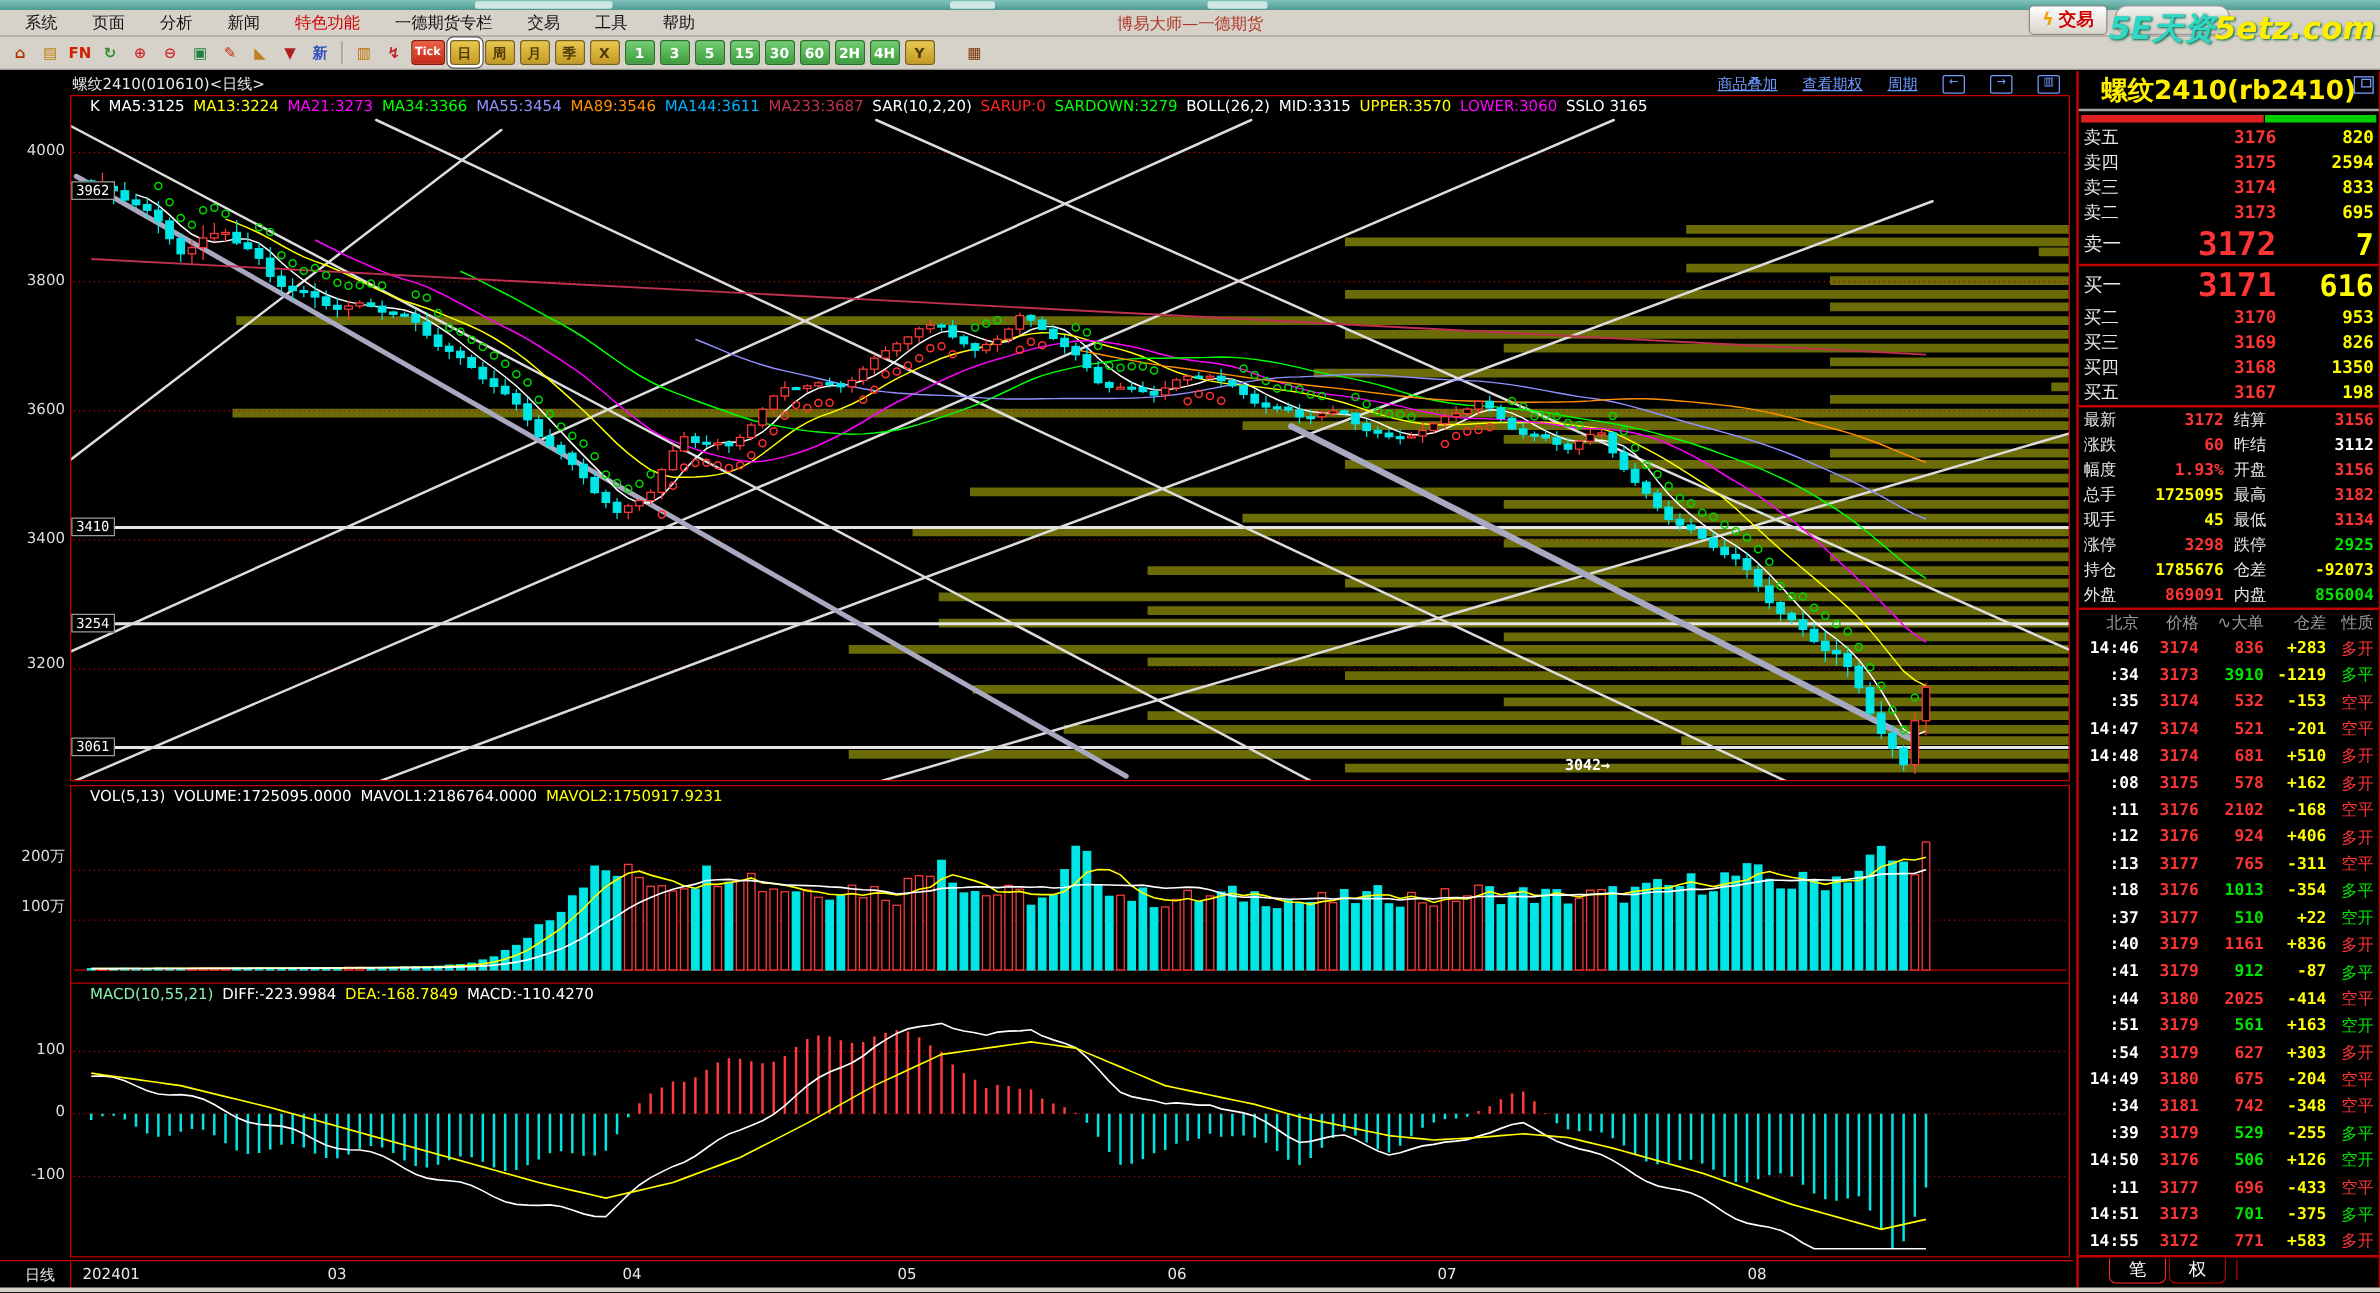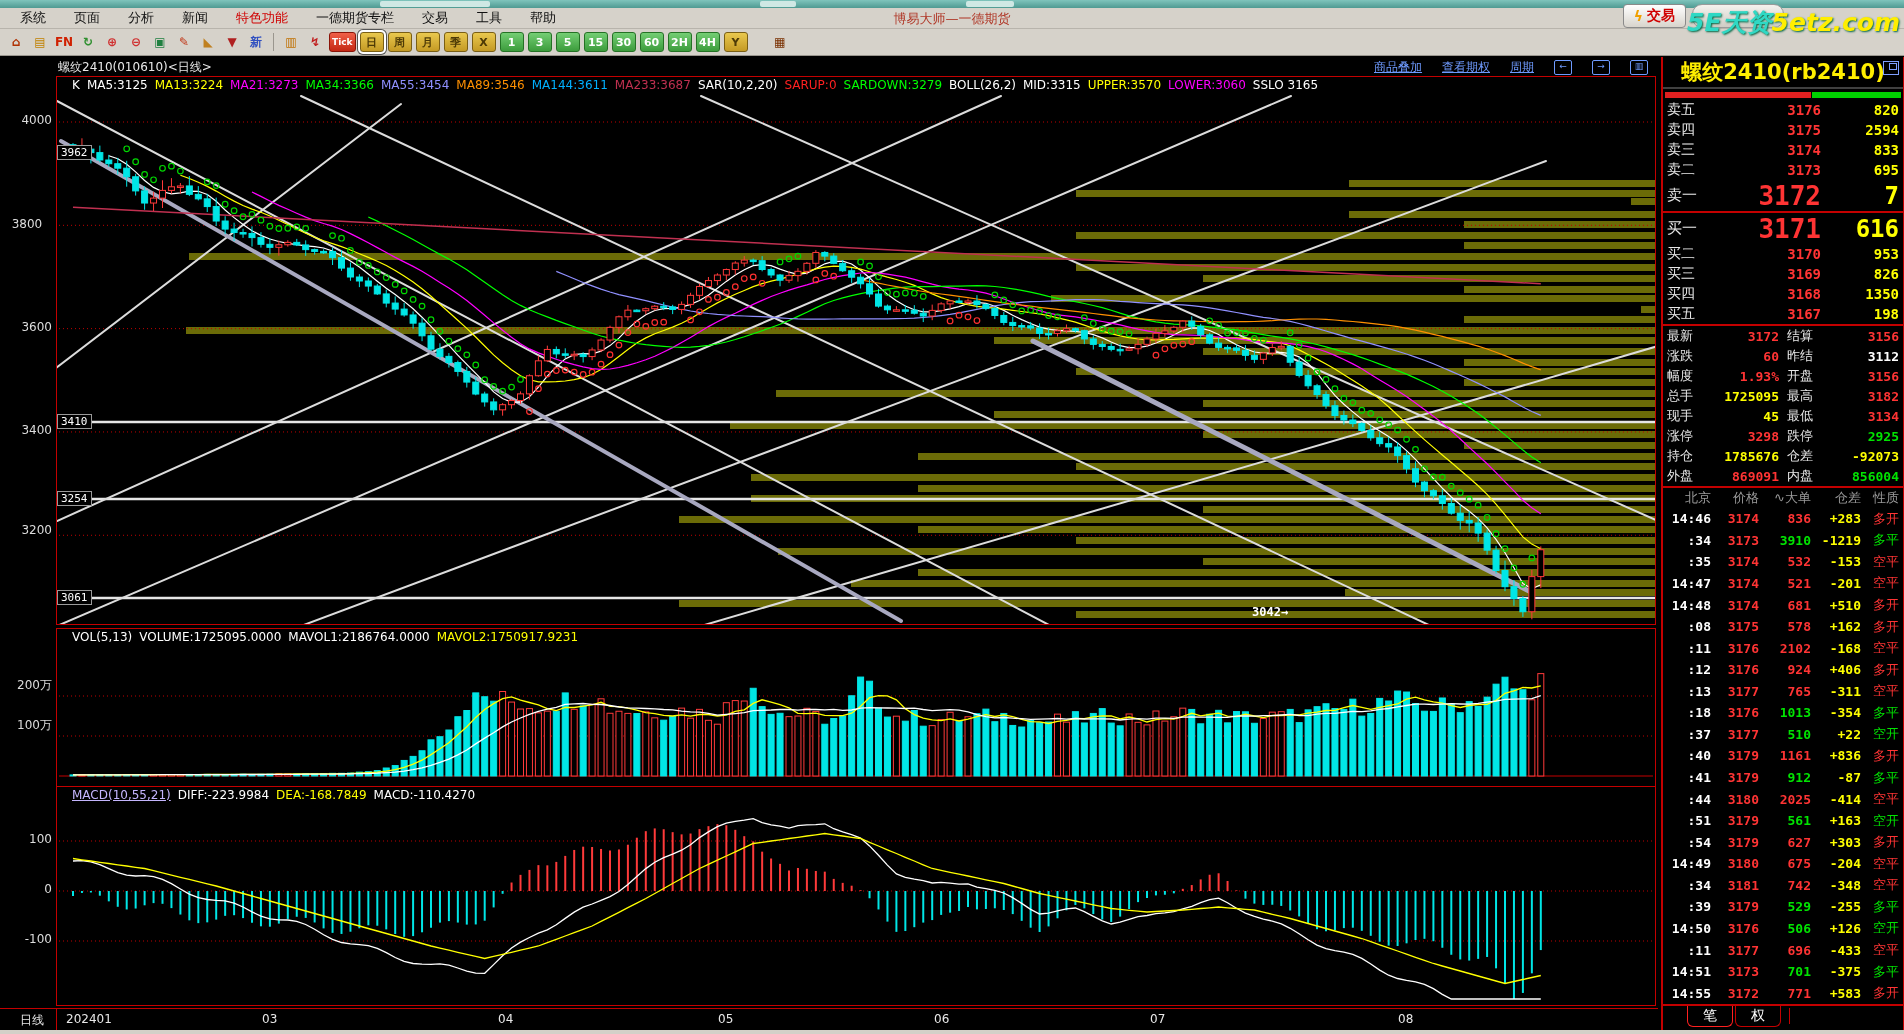--- a/index.html
+++ b/index.html
@@ -59,21 +59,21 @@
       font-family:"DejaVu Sans Mono",monospace;}
   .time-axis{position:absolute;left:0;top:1008px;width:1658px;height:22px;background:#000;color:#e8e8e8;
       font-size:12px;border-top:1px solid #c40000;}
   .time-axis .period{position:absolute;left:20px;top:3px;}
   .time-axis .sep{position:absolute;left:56px;top:0;width:1px;height:22px;background:#c40000;}
   .tlabel{position:absolute;top:3px;color:#e8e8e8;}
   
   .quote-panel{position:absolute;left:1661px;top:57px;width:243px;height:973px;background:#000;
       border-left:2px solid #c40000;border-right:1px solid #c40000;box-sizing:border-box;
       display:flex;flex-direction:column;color:#fff;}
-  .qtitle{height:30px;border-bottom:2px solid #404040;display:flex;align-items:center;justify-content:center;
+  .qtitle{height:30px;border-bottom:2px solid #a3a3a3;display:flex;align-items:center;justify-content:center;
       position:relative;color:#ffee00;font-size:21px;font-weight:bold;white-space:nowrap;}
   .popup-icon{position:absolute;right:4px;top:4px;width:14px;height:12px;border:1px solid #7f9fff;}
   .popup-icon div{width:6px;height:5px;border:1px solid #7f9fff;margin:1px 0 0 5px;}
   .ratiobar{height:9px;display:flex;align-items:center;padding:1px 2px;gap:1px;}
   .ratiobar .rr{height:6px;background:#e02020;}
   .ratiobar .gg{height:6px;background:#00d000;}
   .book{display:flex;flex-direction:column;}
   .brow{height:20px;display:flex;align-items:center;font-size:14px;font-weight:bold;padding:0 4px;}
   .brow .bl{width:44px;color:#e8e8e8;font-weight:normal;}
   .brow .bp{flex:1;text-align:right;color:#ff3434;font-family:"DejaVu Sans Mono",monospace;}
@@ -906,21 +906,21 @@
         <rect x="1453.9499999999998" y="59.89931675468469" width="6" height="87.10068324531531" fill="#00e6e6" stroke="#00e6e6" stroke-width="1"></rect>
         <rect x="1462.8999999999999" y="60.74045953322346" width="6" height="86.25954046677654" fill="#00e6e6" stroke="#00e6e6" stroke-width="1"></rect>
         <rect x="1471.85" y="70.76825877941538" width="6" height="76.23174122058462" fill="#000" stroke="#ff3a3a" stroke-width="1"></rect>
         <rect x="1480.8" y="44.6151514033496" width="6" height="102.3848485966504" fill="#000" stroke="#ff3a3a" stroke-width="1"></rect>
         <polyline points="16.0,145.9 24.9,145.9 33.9,145.9 42.8,145.8 51.8,145.8 60.8,145.8 69.7,145.7 78.6,145.7 87.6,145.7 96.5,145.7 105.5,145.7 114.4,145.7 123.4,145.7 132.3,145.6 141.3,145.6 150.3,145.5 159.2,145.5 168.1,145.5 177.1,145.4 186.0,145.4 195.0,145.4 203.9,145.4 212.9,145.3 221.8,145.2 230.8,145.1 239.7,145.0 248.7,145.0 257.6,144.9 266.6,144.9 275.5,144.8 284.5,144.6 293.4,144.5 302.4,144.1 311.3,143.7 320.3,143.1 329.3,142.1 338.2,140.6 347.1,138.3 356.1,135.2 365.0,131.2 374.0,125.6 382.9,119.8 391.9,113.7 400.8,105.8 409.8,97.8 418.7,88.4 427.7,80.4 436.6,74.6 445.6,69.6 454.5,67.9 463.5,71.1 472.4,73.5 481.4,75.8 490.3,79.7 499.3,81.6 508.2,78.3 517.2,78.5 526.1,77.1 535.1,75.8 544.0,73.3 553.0,77.3 561.9,77.7 570.9,79.2 579.8,81.1 588.8,83.7 597.8,84.6 606.7,86.4 615.6,87.0 624.6,85.9 633.5,87.2 642.5,85.5 651.4,85.5 660.4,87.0 669.3,86.0 678.3,82.4 687.3,80.8 696.2,74.4 705.1,70.8 714.1,73.2 723.0,75.7 732.0,78.8 740.9,84.4 749.9,84.7 758.8,84.1 767.8,86.3 776.7,86.7 785.7,86.7 794.6,84.2 803.6,77.3 812.5,68.7 821.5,66.6 830.4,66.8 839.4,70.9 848.3,79.7 857.3,85.6 866.2,89.2 875.2,90.9 884.1,91.6 893.1,89.8 902.0,92.0 911.0,90.1 919.9,87.7 928.9,85.6 937.8,87.5 946.8,85.9 955.7,87.7 964.7,90.4 973.6,92.6 982.6,92.8 991.5,94.5 1000.5,92.3 1009.4,91.3 1018.4,89.5 1027.3,89.6 1036.3,87.9 1045.3,86.8 1054.2,87.0 1063.1,89.8 1072.1,88.0 1081.0,89.8 1090.0,93.0 1098.9,90.6 1107.9,89.7 1116.8,90.2 1125.8,87.4 1134.8,84.3 1143.7,86.8 1152.6,85.5 1161.6,84.2 1170.5,87.1 1179.5,87.6 1188.4,85.2 1197.4,87.0 1206.3,88.6 1215.3,86.5 1224.3,86.5 1233.2,86.0 1242.1,85.9 1251.1,84.1 1260.0,83.1 1269.0,81.5 1277.9,81.3 1286.9,78.6 1295.8,76.5 1304.8,78.4 1313.8,80.3 1322.7,78.3 1331.6,76.6 1340.6,75.0 1349.5,70.2 1358.5,68.2 1367.4,70.8 1376.4,72.8 1385.3,74.2 1394.3,76.6 1403.3,78.5 1412.2,76.5 1421.1,75.5 1430.1,75.4 1439.0,71.4 1448.0,64.3 1456.9,61.8 1465.9,58.4 1474.8,59.0 1483.8,56.8" fill="none" stroke="#ffff00" stroke-width="1.3"></polyline>
         <polyline points="16.0,145.9 24.9,145.9 33.9,145.9 42.8,145.8 51.8,145.8 60.8,145.8 69.7,145.8 78.6,145.8 87.6,145.8 96.5,145.8 105.5,145.7 114.4,145.7 123.4,145.7 132.3,145.7 141.3,145.7 150.3,145.6 159.2,145.6 168.1,145.6 177.1,145.6 186.0,145.5 195.0,145.5 203.9,145.5 212.9,145.4 221.8,145.4 230.8,145.3 239.7,145.3 248.7,145.2 257.6,145.2 266.6,145.1 275.5,145.1 284.5,145.0 293.4,144.9 302.4,144.7 311.3,144.5 320.3,144.2 329.3,143.7 338.2,143.1 347.1,142.1 356.1,140.7 365.0,138.9 374.0,136.3 382.9,133.4 391.9,130.1 400.8,125.8 409.8,121.0 418.7,114.9 427.7,109.1 436.6,103.8 445.6,97.9 454.5,93.0 463.5,89.0 472.4,85.4 481.4,82.4 490.3,80.2 499.3,78.3 508.2,75.4 517.2,74.8 526.1,74.5 535.1,75.4 544.0,75.5 553.0,76.5 561.9,78.0 570.9,78.9 579.8,79.2 588.8,79.5 597.8,79.8 606.7,80.5 615.6,80.9 624.6,82.1 633.5,82.8 642.5,83.1 651.4,84.3 660.4,86.2 669.3,85.4 678.3,84.6 687.3,83.7 696.2,81.7 705.1,81.3 714.1,81.0 723.0,80.5 732.0,80.5 740.9,81.1 749.9,80.4 758.8,80.5 767.8,80.8 776.7,80.4 785.7,81.4 794.6,81.0 803.6,79.2 812.5,78.6 821.5,78.8 830.4,79.0 839.4,79.2 848.3,79.5 857.3,79.1 866.2,80.5 875.2,81.6 884.1,81.2 893.1,80.7 902.0,81.1 911.0,82.8 919.9,85.6 928.9,87.7 937.8,88.8 946.8,88.5 955.7,89.2 964.7,89.7 973.6,90.4 982.6,90.2 991.5,89.9 1000.5,89.5 1009.4,90.2 1018.4,89.5 1027.3,90.0 1036.3,89.9 1045.3,89.9 1054.2,90.0 1063.1,91.0 1072.1,90.1 1081.0,89.7 1090.0,90.1 1098.9,89.2 1107.9,89.1 1116.8,89.3 1125.8,88.2 1134.8,88.0 1143.7,88.1 1152.6,88.2 1161.6,88.3 1170.5,88.3 1179.5,87.2 1188.4,87.0 1197.4,87.1 1206.3,86.6 1215.3,86.7 1224.3,86.0 1233.2,85.4 1242.1,86.5 1251.1,86.6 1260.0,85.2 1269.0,84.4 1277.9,84.3 1286.9,83.3 1295.8,82.3 1304.8,82.6 1313.8,81.9 1322.7,80.3 1331.6,79.5 1340.6,77.9 1349.5,76.5 1358.5,75.1 1367.4,75.2 1376.4,75.5 1385.3,75.1 1394.3,74.7 1403.3,75.0 1412.2,75.2 1421.1,74.4 1430.1,73.2 1439.0,72.1 1448.0,70.3 1456.9,70.1 1465.9,69.9 1474.8,69.6 1483.8,66.7" fill="none" stroke="#ffffff" stroke-width="1.3"></polyline>
       </svg>
   </div>
 
   <div class="panel" id="macd-panel">
-    <div class="ind-header" id="macd-header"><span style="color: #c4b5fd; text-decoration: underline;">MACD(10,55,21)</span><span style="color: rgb(255, 255, 255);">DIFF:-223.9984</span><span style="color: rgb(255, 255, 0);">DEA:-168.7849</span><span style="color: rgb(255, 255, 255);">MACD:-110.4270</span></div>
+    <div class="ind-header" id="macd-header"><span style="color: #86efac;">MACD(10,55,21)</span><span style="color: rgb(255, 255, 255);">DIFF:-223.9984</span><span style="color: rgb(255, 255, 0);">DEA:-168.7849</span><span style="color: rgb(255, 255, 255);">MACD:-110.4270</span></div>
     <svg id="macd-svg" width="1598" height="218">
         <line x1="2" y1="54" x2="1596" y2="54" stroke="#c00000" stroke-width="1" stroke-dasharray="1 3"></line>
         <line x1="2" y1="104" x2="1596" y2="104" stroke="#c00000" stroke-width="1" stroke-dasharray="1 3"></line>
         <line x1="2" y1="154" x2="1596" y2="154" stroke="#c00000" stroke-width="1" stroke-dasharray="1 3"></line>
         <line x1="16" y1="104" x2="16" y2="109" stroke="#00e6e6" stroke-width="2"></line>
         <line x1="24.95" y1="104" x2="24.95" y2="105.94586345460286" stroke="#00e6e6" stroke-width="2"></line>
         <line x1="33.9" y1="104" x2="33.9" y2="105.50255838175097" stroke="#00e6e6" stroke-width="2"></line>
         <line x1="42.849999999999994" y1="104" x2="42.849999999999994" y2="108.6972209166931" stroke="#00e6e6" stroke-width="2"></line>
         <line x1="51.8" y1="104" x2="51.8" y2="114.35024486056548" stroke="#00e6e6" stroke-width="2"></line>
         <line x1="60.75" y1="104" x2="60.75" y2="119.79081497184757" stroke="#00e6e6" stroke-width="2"></line>
@@ -1083,21 +1083,21 @@
         <line x1="1465.8999999999999" y1="104" x2="1465.8999999999999" y2="205.9485926464087" stroke="#00e6e6" stroke-width="2"></line>
         <line x1="1474.85" y1="104" x2="1474.85" y2="186.33161908567547" stroke="#00e6e6" stroke-width="2"></line>
         <line x1="1483.8" y1="104" x2="1483.8" y2="163.07616587673442" stroke="#00e6e6" stroke-width="2"></line>
         <polyline points="16.0,74.0 24.9,73.7 33.9,74.8 42.8,77.6 51.8,81.7 60.8,85.6 69.7,88.2 78.6,89.0 87.6,88.7 96.5,89.7 105.5,92.3 114.4,96.6 123.4,102.0 132.3,107.1 141.3,110.7 150.3,112.5 159.2,113.3 168.1,113.9 177.1,116.1 186.0,120.0 195.0,124.9 203.9,129.2 212.9,131.8 221.8,132.8 230.8,133.0 239.7,134.4 248.7,137.5 257.6,142.2 266.6,147.7 275.5,152.4 284.5,155.5 293.4,156.9 302.4,157.6 311.3,158.6 320.3,161.4 329.3,165.7 338.2,170.5 347.1,174.4 356.1,176.5 365.0,177.1 374.0,177.3 382.9,176.9 391.9,178.2 400.8,181.0 409.8,184.1 418.7,186.1 427.7,186.3 436.6,177.6 445.6,168.7 454.5,161.0 463.5,155.1 472.4,150.5 481.4,146.1 490.3,142.8 499.3,137.8 508.2,131.4 517.2,125.1 526.1,120.2 535.1,117.0 544.0,113.4 553.0,109.6 561.9,104.5 570.9,97.5 579.8,89.4 588.8,81.6 597.8,75.2 606.7,70.6 615.6,67.1 624.6,63.2 633.5,57.8 642.5,50.6 651.4,44.9 660.4,39.7 669.3,36.1 678.3,34.3 687.3,33.2 696.2,31.7 705.1,35.6 714.1,37.8 723.0,39.2 732.0,41.2 740.9,38.7 749.9,37.9 758.8,37.7 767.8,36.8 776.7,41.7 785.7,44.9 794.6,47.6 803.6,51.1 812.5,58.9 821.5,68.2 830.4,78.1 839.4,86.9 848.3,90.3 857.3,92.1 866.2,93.6 875.2,96.0 884.1,95.3 893.1,96.1 902.0,97.1 911.0,97.0 919.9,100.1 928.9,101.7 937.8,103.3 946.8,106.0 955.7,110.6 964.7,116.4 973.6,122.4 982.6,127.0 991.5,126.1 1000.5,123.9 1009.4,121.8 1018.4,121.0 1027.3,124.6 1036.3,129.3 1045.3,133.8 1054.2,137.0 1063.1,135.2 1072.1,132.3 1081.0,129.7 1090.0,128.5 1098.9,126.7 1107.9,125.9 1116.8,124.7 1125.8,121.9 1134.8,119.3 1143.7,115.7 1152.6,112.6 1161.6,111.1 1170.5,115.8 1179.5,121.2 1188.4,126.1 1197.4,129.3 1206.3,132.1 1215.3,134.1 1224.3,136.8 1233.2,141.3 1242.1,146.7 1251.1,152.8 1260.0,158.1 1269.0,161.7 1277.9,163.6 1286.9,165.1 1295.8,167.4 1304.8,171.4 1313.8,177.0 1322.7,183.1 1331.6,188.2 1340.6,191.5 1349.5,193.3 1358.5,194.8 1367.4,197.3 1376.4,201.6 1385.3,207.4 1394.3,212.0 1403.3,212.0 1412.2,212.0 1421.1,212.0 1430.1,212.0 1439.0,212.0 1448.0,212.0 1456.9,212.0 1465.9,212.0 1474.8,212.0 1483.8,212.0" fill="none" stroke="#ffffff" stroke-width="1.3"></polyline>
         <polyline points="16.0,71.5 24.9,72.8 33.9,74.0 42.8,75.3 51.8,76.5 60.8,77.8 69.7,79.0 78.6,80.3 87.6,81.5 96.5,83.7 105.5,85.9 114.4,88.1 123.4,90.3 132.3,92.4 141.3,94.6 150.3,96.8 159.2,99.0 168.1,101.5 177.1,104.0 186.0,106.5 195.0,109.0 203.9,111.5 212.9,114.0 221.8,116.5 230.8,119.0 239.7,121.5 248.7,124.0 257.6,126.5 266.6,129.0 275.5,131.5 284.5,134.0 293.4,136.5 302.4,139.0 311.3,141.5 320.3,144.0 329.3,146.5 338.2,149.0 347.1,151.5 356.1,154.0 365.0,156.5 374.0,159.0 382.9,161.1 391.9,163.2 400.8,165.3 409.8,167.3 418.7,169.4 427.7,171.5 436.6,169.4 445.6,167.3 454.5,165.3 463.5,163.2 472.4,161.1 481.4,159.0 490.3,155.7 499.3,152.3 508.2,149.0 517.2,145.7 526.1,142.3 535.1,139.0 544.0,134.4 553.0,129.8 561.9,125.3 570.9,120.7 579.8,116.1 588.8,111.5 597.8,106.5 606.7,101.5 615.6,96.5 624.6,91.5 633.5,86.5 642.5,81.5 651.4,77.3 660.4,73.2 669.3,69.0 678.3,64.8 687.3,60.7 696.2,56.5 705.1,55.3 714.1,54.0 723.0,52.8 732.0,51.5 740.9,50.3 749.9,49.0 758.8,47.8 767.8,46.5 776.7,47.8 785.7,49.0 794.6,50.3 803.6,51.5 812.5,55.3 821.5,59.0 830.4,62.8 839.4,66.5 848.3,70.3 857.3,74.0 866.2,77.8 875.2,81.5 884.1,83.4 893.1,85.3 902.0,87.1 911.0,89.0 919.9,90.9 928.9,92.8 937.8,94.6 946.8,96.5 955.7,99.0 964.7,101.5 973.6,104.0 982.6,106.5 991.5,108.4 1000.5,110.3 1009.4,112.1 1018.4,114.0 1027.3,115.9 1036.3,117.8 1045.3,119.6 1054.2,121.5 1063.1,122.4 1072.1,123.3 1081.0,124.1 1090.0,125.0 1098.9,124.5 1107.9,124.0 1116.8,123.5 1125.8,123.0 1134.8,122.3 1143.7,121.5 1152.6,120.8 1161.6,120.0 1170.5,120.8 1179.5,121.5 1188.4,122.3 1197.4,123.0 1206.3,125.1 1215.3,127.3 1224.3,129.4 1233.2,131.5 1242.1,134.0 1251.1,136.5 1260.0,139.0 1269.0,141.5 1277.9,144.0 1286.9,146.5 1295.8,149.0 1304.8,151.5 1313.8,154.6 1322.7,157.8 1331.6,160.9 1340.6,164.0 1349.5,167.1 1358.5,170.3 1367.4,173.4 1376.4,176.5 1385.3,179.0 1394.3,181.5 1403.3,184.0 1412.2,186.5 1421.1,189.0 1430.1,191.5 1439.0,194.0 1448.0,196.5 1456.9,194.5 1465.9,192.5 1474.8,190.5 1483.8,188.5" fill="none" stroke="#ffff00" stroke-width="1.3"></polyline>
       </svg>
   </div>
 
   <div id="axis-labels">
       <div class="axis-label" style="top: 113px;">4000</div>
-      <div class="axis-label" style="top: 217px; text-align: center;">3800</div>
+      <div class="axis-label" style="top: 217px;">3800</div>
       <div class="axis-label" style="top: 320px;">3600</div>
       <div class="axis-label" style="top: 423px;">3400</div>
       <div class="axis-label" style="top: 523px;">3200</div>
       <div class="axis-label" style="top: 677px;">200万</div>
       <div class="axis-label" style="top: 717px;">100万</div>
       <div class="axis-label" style="top: 832px;">100</div>
       <div class="axis-label" style="top: 882px;">0</div>
       <div class="axis-label" style="top: 932px;">-100</div>
     </div>
 

